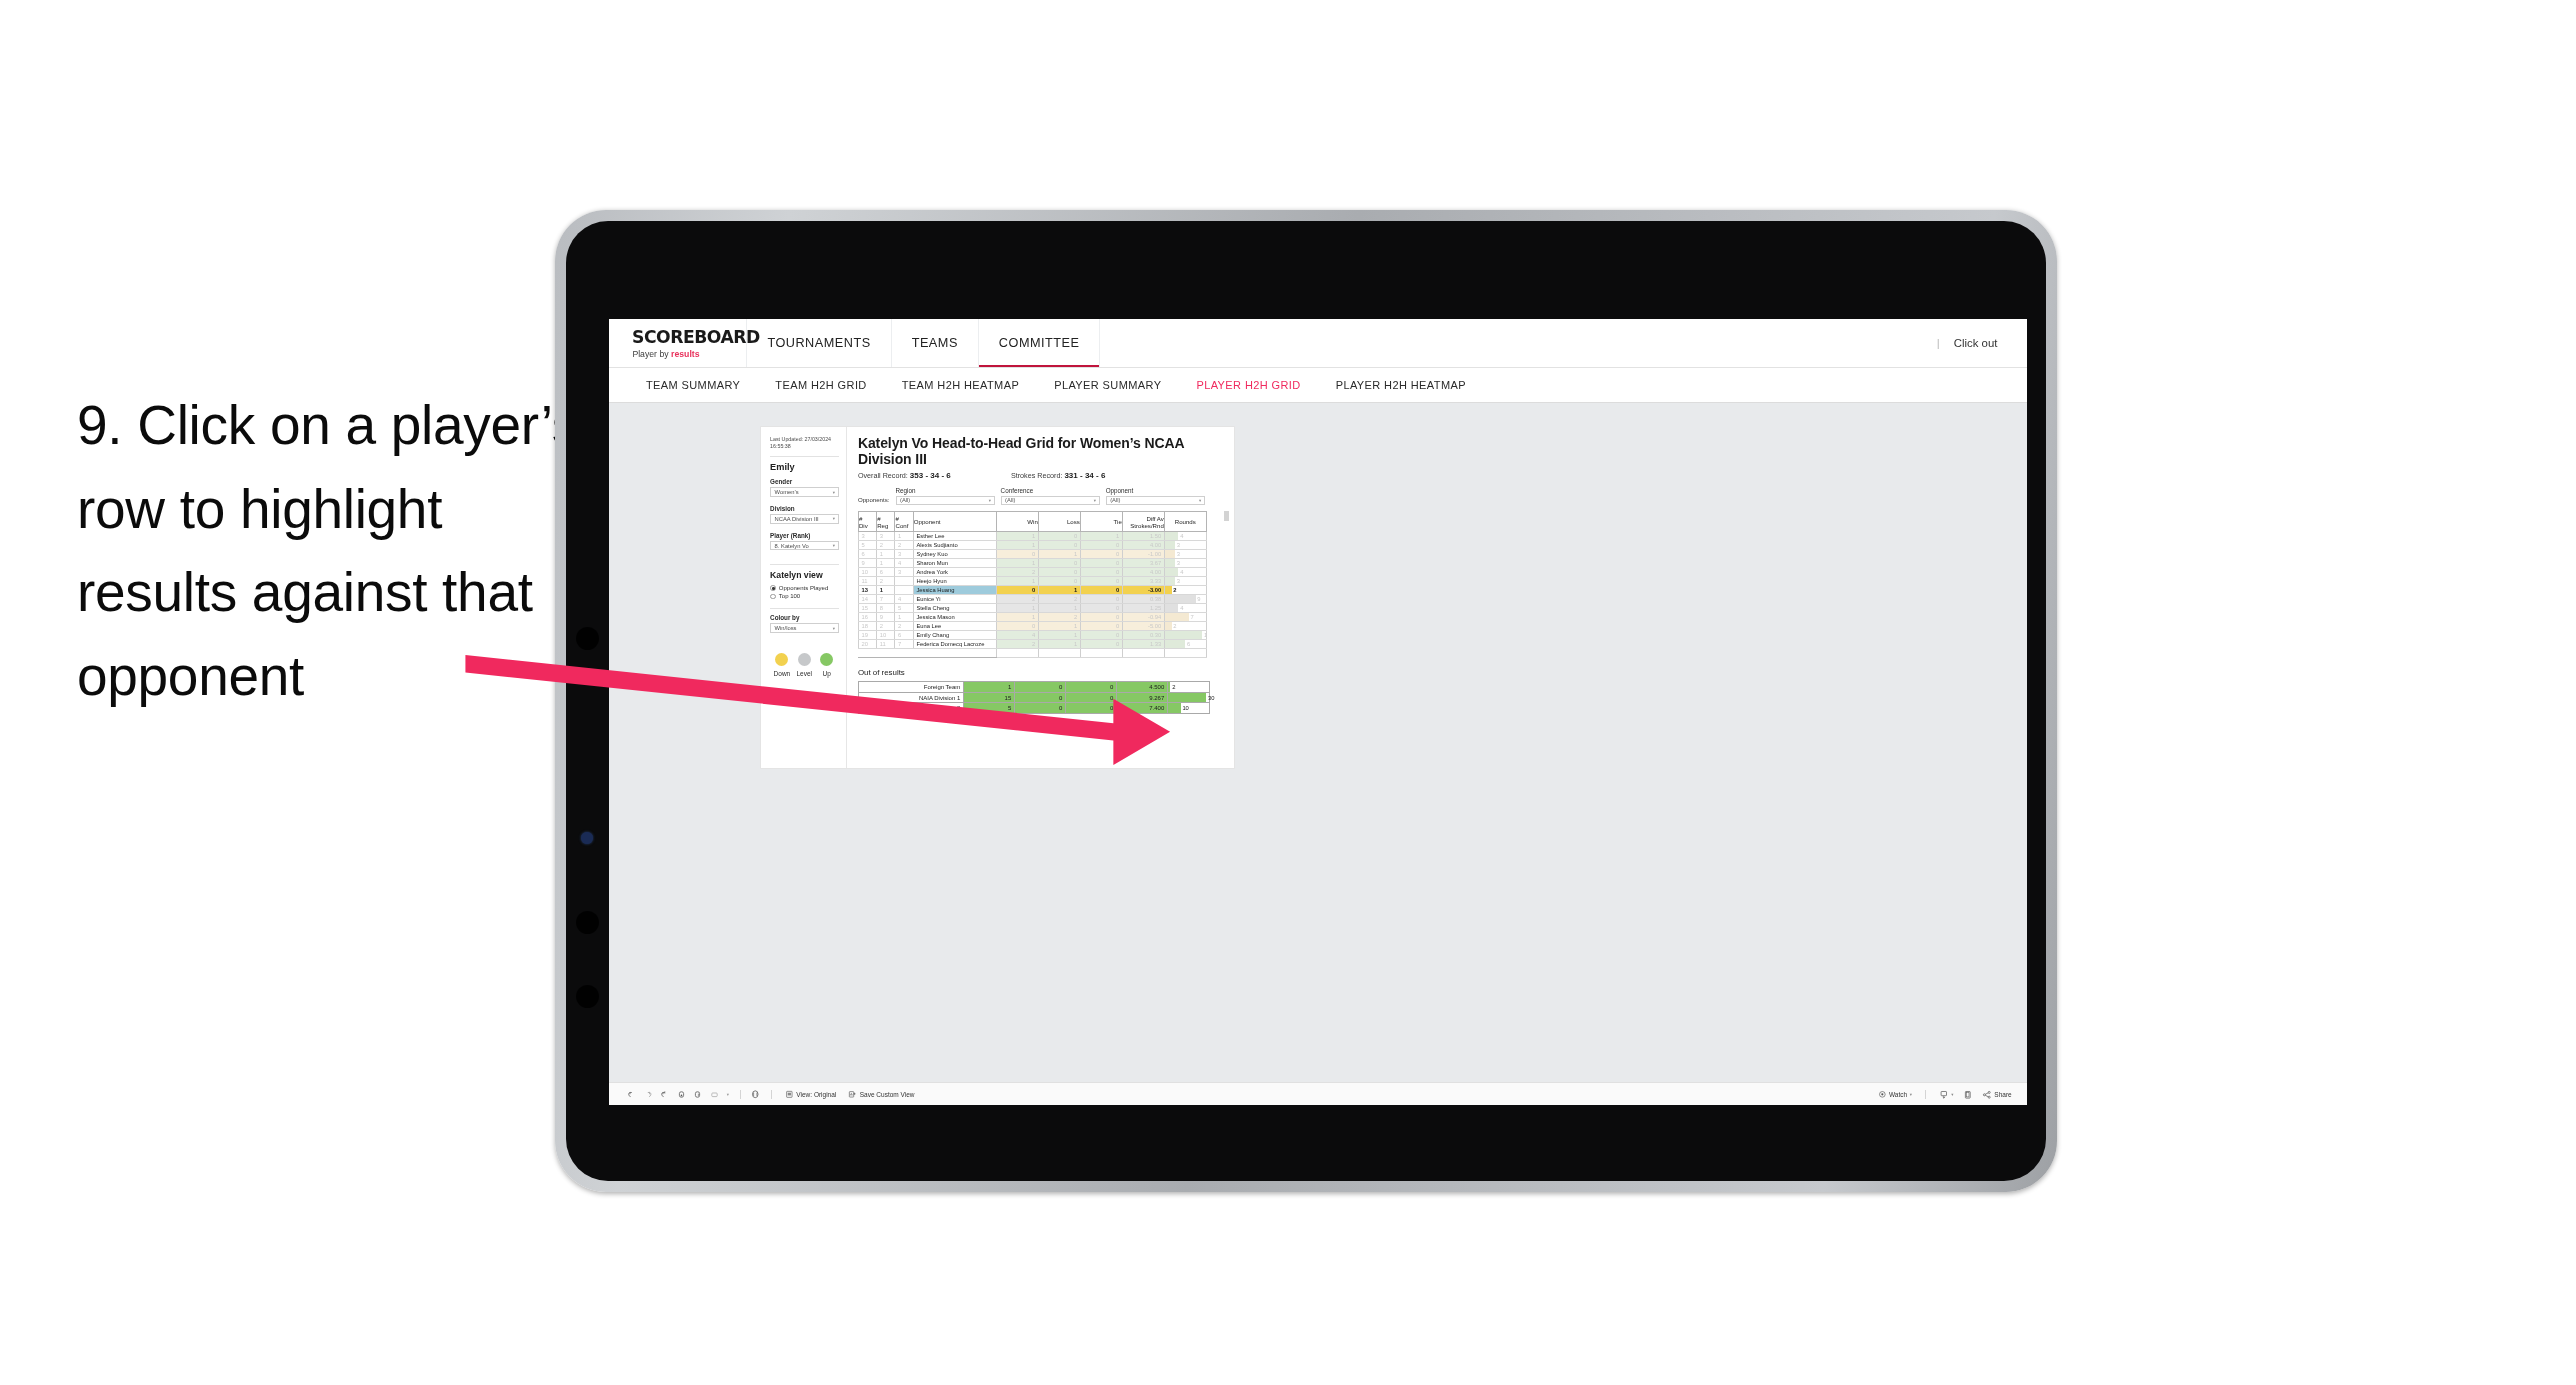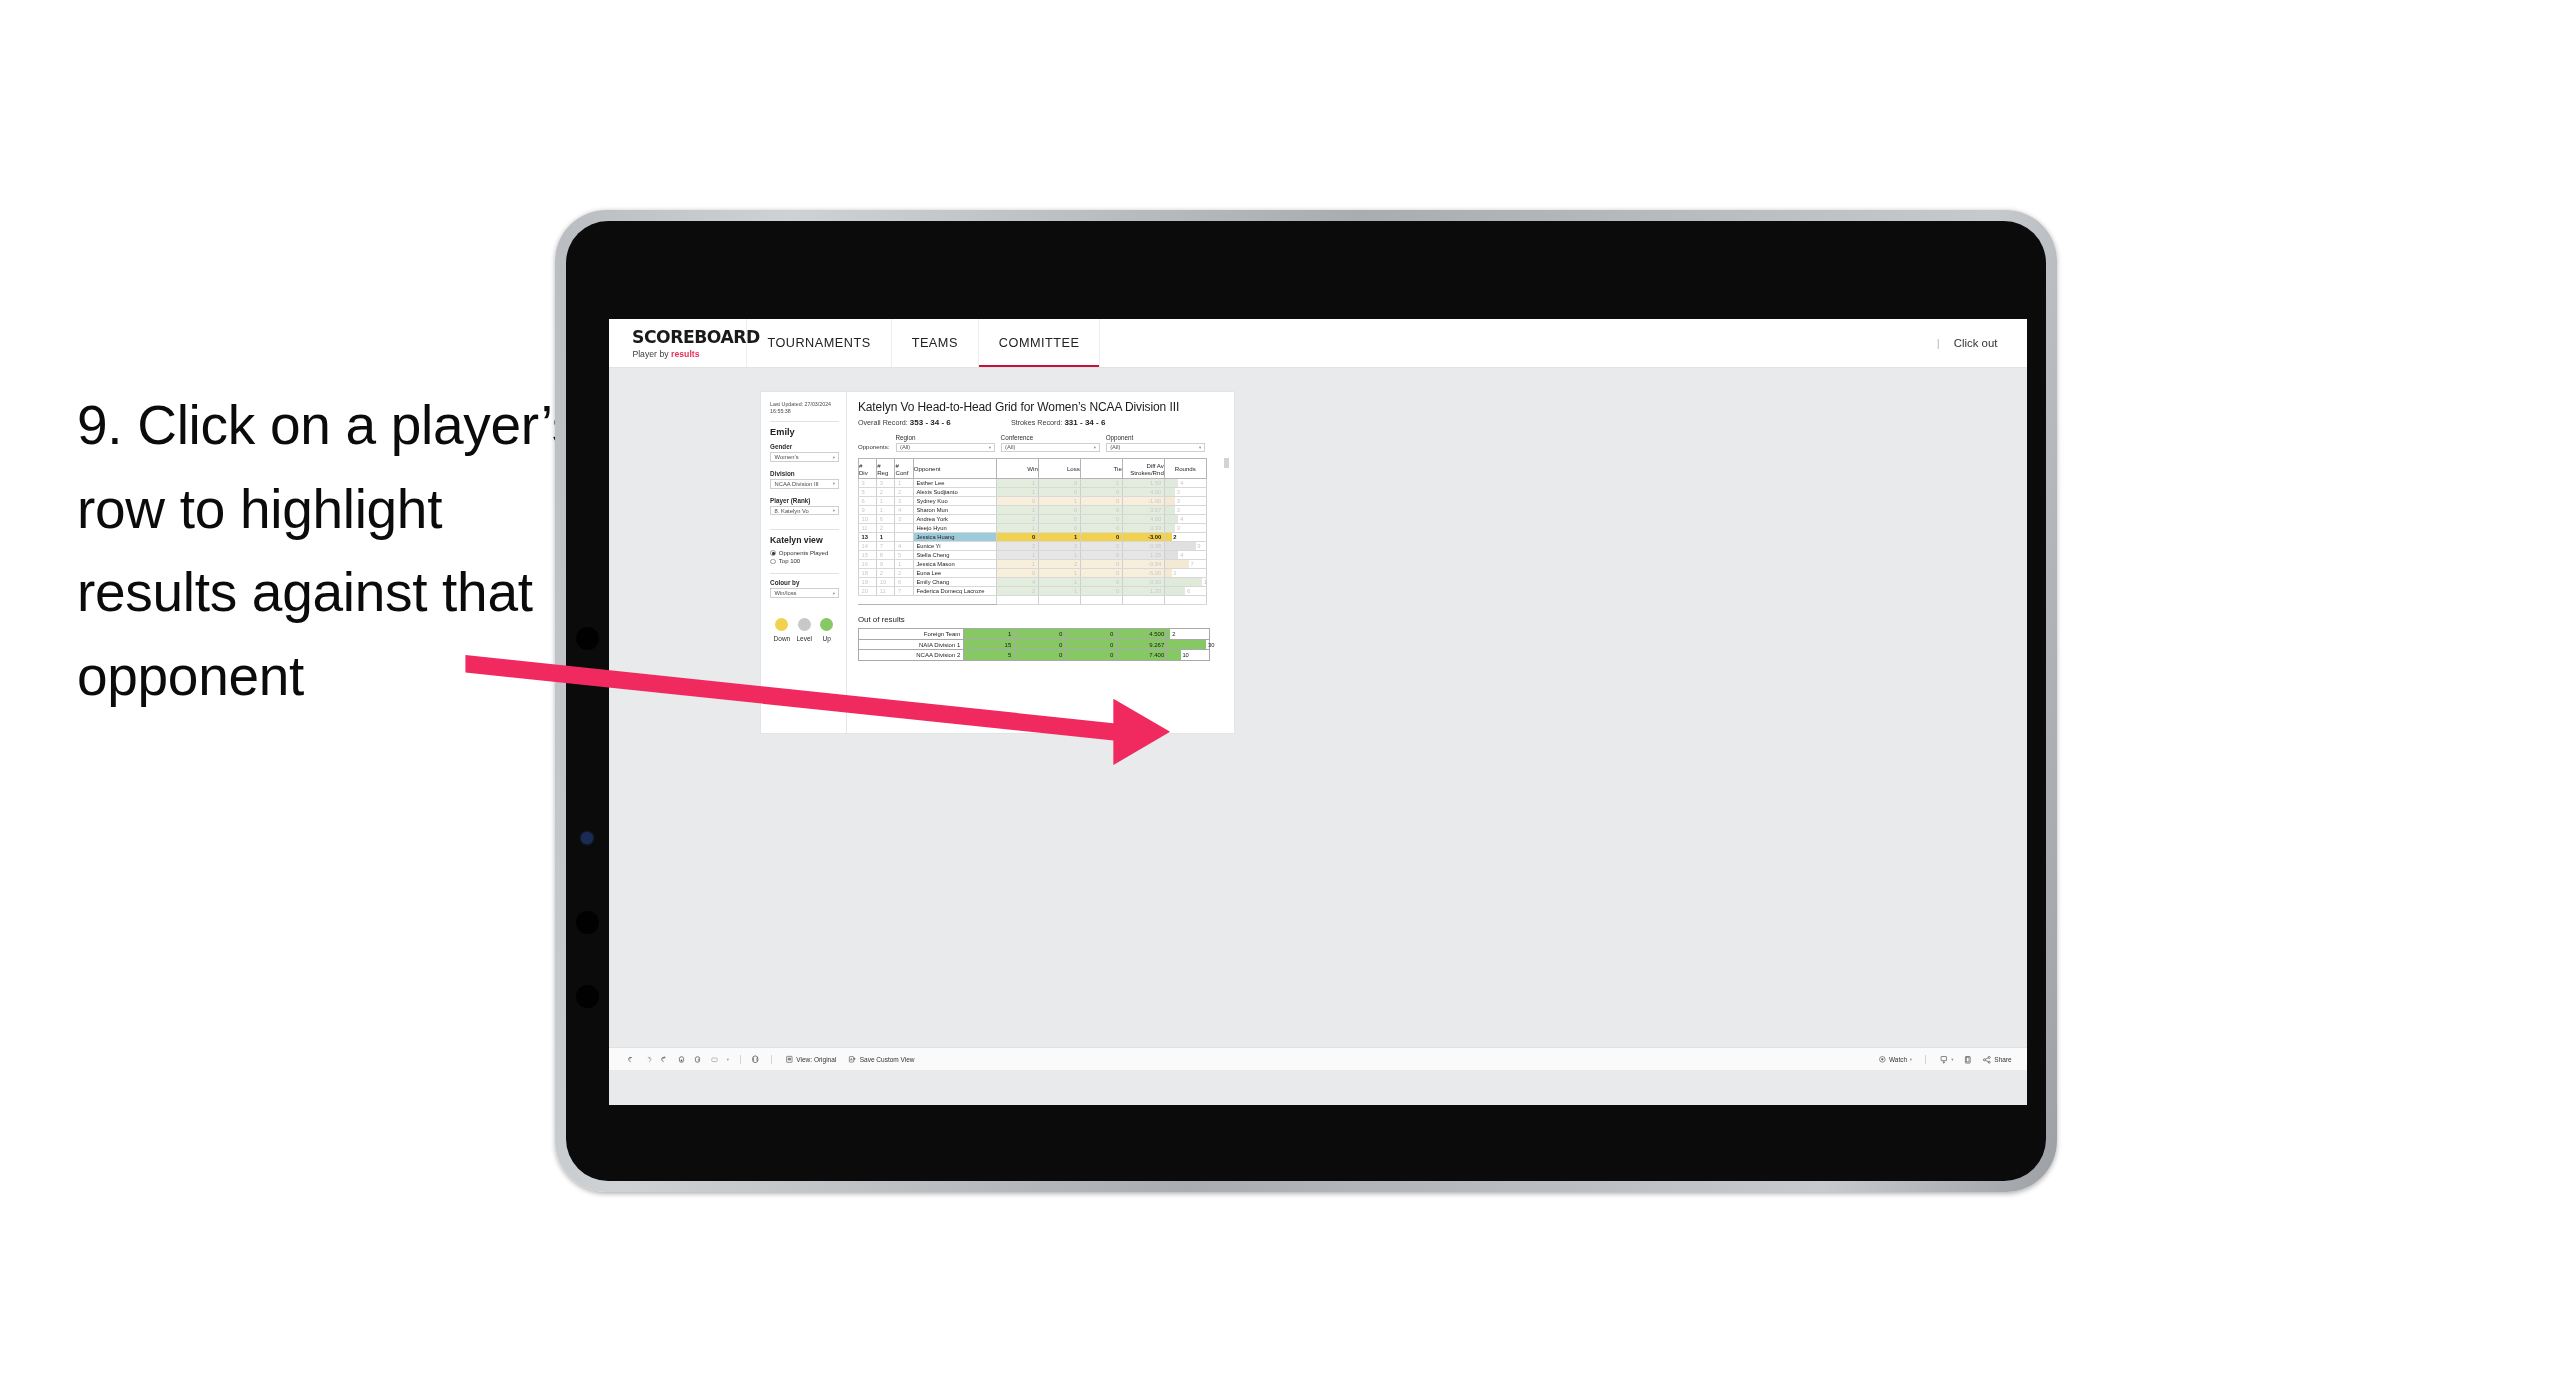--- a/index.html
+++ b/index.html
@@ -155,21 +155,21 @@
     width: 2.4px; height: 2.4px; border-radius: 50%; background: #3b3b3b;
   }
   .radio-lbl { font-size: 6px; color: #2f2f2f; }
   .legend-dots { display: flex; justify-content: space-between; padding: 0 5.2px; margin-top: 12.2px; }
   .ldot { width: 13px; height: 13px; border-radius: 50%; }
   .legend-lbls { display: flex; justify-content: space-between; padding: 0 3.5px; margin-top: 4.4px; }
   .legend-lbls span { font-size: 6.5px; color: #2b2b2b; width: 16.6px; text-align: center; }
 
   
   .content { flex: 1; padding: 7.9px 10.5px 0 10.5px; background: #fff; position: relative; }
-  .ctitle { font-size: 12px; font-weight: 400; color: #1b1b1b; letter-spacing: -0.1px; }
+  .ctitle { font-size: 14px; font-weight: 700; color: #1b1b1b; letter-spacing: -0.1px; }
   .recrow { margin-top: 4.4px; display: flex; font-size: 7.2px; color: #3a3a3a; }
   .recrow .overall { width: 153px; }
   .recrow b { font-weight: 700; font-size: 8px; color: #1c1c1c; }
 
   .filterbar { margin-top: 7px; display: flex; align-items: flex-end; gap: 6.1px; }
   .filterbar .oplabel { font-size: 6.1px; color: #333; padding-bottom: 2.2px; }
   .fb-group { display: flex; flex-direction: column; }
   .fb-group .lbl { font-size: 6.3px; color: #2c2c2c; margin-bottom: 1.3px; }
   .fb-sel {
     width: 99px; height: 9.6px; border: 0.9px solid #cfcfcf; background: #fff;
@@ -262,20 +262,28 @@
           </div>
           <div class="navitem">TOURNAMENTS</div>
           <div class="navitem">TEAMS</div>
           <div class="navitem active">COMMITTEE</div>
           <div class="signout">
             <span class="bar">|</span>
             <span>Click out</span>
           </div>
         </div>
 
+        <div class="subnav">
+          <div class="subtab">TEAM SUMMARY</div>
+          <div class="subtab">TEAM H2H GRID</div>
+          <div class="subtab">TEAM H2H HEATMAP</div>
+          <div class="subtab">PLAYER SUMMARY</div>
+          <div class="subtab active">PLAYER H2H GRID</div>
+          <div class="subtab">PLAYER H2H HEATMAP</div>
+        </div>
 
         <div class="workspace">
           <div class="dash">
 
             <div class="filters">
               <div class="lastupd">Last Updated: 27/03/2024 16:55:38</div>
               <div class="fdiv"></div>
               <div class="fhead">Emily</div>
 
               <div class="flabel">Gender</div>

